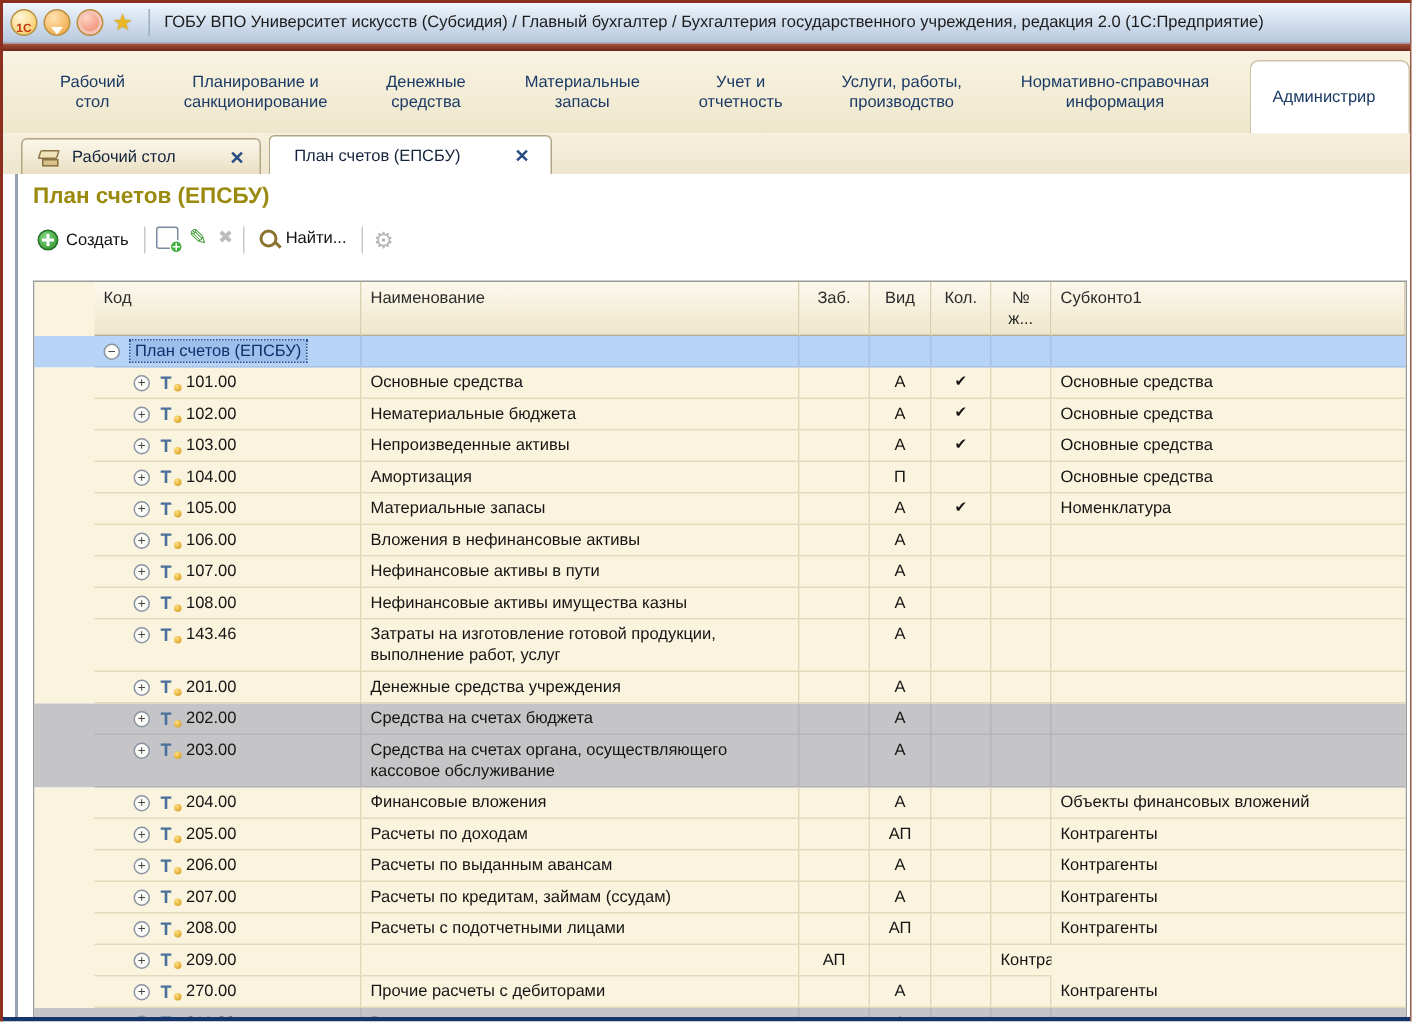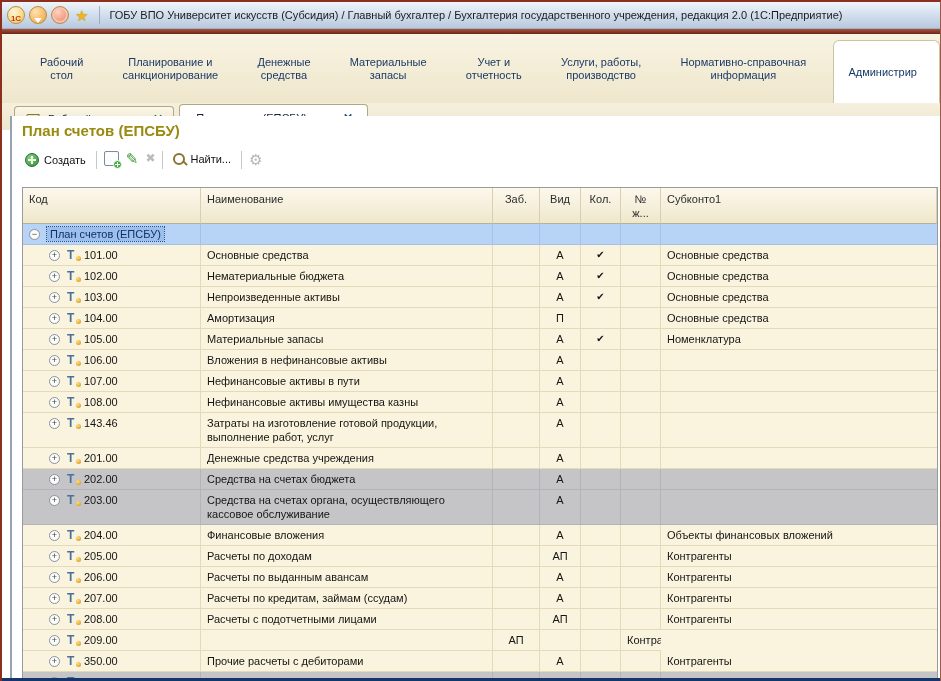--- a/index.html
+++ b/index.html
@@ -30,21 +30,21 @@
   .wbtn.drop { background: radial-gradient(circle at 35% 30%, #ffe2b2, #efa038); }
   .wbtn.drop .tri { width: 0; height: 0; border-left: 4px solid transparent; border-right: 4px solid transparent; border-top: 5px solid #fff; }
   .wbtn.rec { background: radial-gradient(circle at 35% 30%, #ffd2c2, #e8775a); box-shadow: inset 0 0 0 2px #f6c4b4; }
   .star-ico { color: #eab623; font-size: 15px; line-height: 15px; text-shadow: 0 0 1px #a97c10; margin: 0 2px; cursor: pointer; }
   .tsep { width: 1px; height: 18px; background: #9cadc2; margin: 0 5px; }
   .title-text { font-size: 11px; color: #1c1c1c; white-space: nowrap; }
   
   .maroon { height: 5px; background: linear-gradient(#a85440, #6e2414); }
   
   .sections {
-    height: 69px;
+    height: 55px;
     background: linear-gradient(#f8f3e2, #efe7cc);
     display: flex; align-items: stretch; justify-content: space-between;
     padding-left: 26px; overflow: hidden;
   }
   .stab {
     display: flex; align-items: center; justify-content: center;
     text-align: center; font-size: 11px; line-height: 13px;
     color: #1b3a66; padding: 0 12px; white-space: pre-line;
     cursor: pointer; flex: none;
   }
@@ -112,21 +112,21 @@
     padding: 3px 6px; border-right: 1px solid #e3dabc; border-bottom: 1px solid #e3dabc;
     min-height: 21px; line-height: 14px; color: #151515; overflow: hidden;
   }
   .cell:last-child { border-right: none; }
   .hrow .cell {
     background: linear-gradient(#fcf8ec, #efe7cc);
     border-right: 1px solid #d8cfb1; border-bottom: 1px solid #b9b197;
     color: #2c2c2c; min-height: 22px; padding-top: 4px;
   }
   .hrow .c-zab, .hrow .c-vid, .hrow .c-kol, .hrow .c-nj, .c-vid, .c-kol { text-align: center; }
-  .trow { background: #faf3dd; }
+  .trow { background: #faf3dd; padding-left: 40px; }
   .trow.grey { background: #c5c5c7; }
   .trow.grey .cell { border-color: #b4b4b8; }
   .trow.root { background: #b7d3f5; }
   .trow.root .cell { border-color: #a5c2e6; }
   .tree { display: flex; align-items: flex-start; gap: 7px; padding-left: 6px; }
   .exp {
     width: 11px; height: 11px; border-radius: 50%; border: 1px solid #8a93a2;
     background: #fcfcf8; color: #444; font-size: 9px; line-height: 9px;
     display: flex; align-items: center; justify-content: center;
     flex: none; margin-top: 2px; cursor: pointer;
@@ -467,21 +467,21 @@
     <div class="cell c-zab"></div>
     <div class="cell c-vid">АП</div>
     <div class="cell c-kol chk"></div>
     <div class="cell c-nj"></div>
     <div class="cell c-sub">Контрагенты</div>
   </div>
         <div class="trow">
     <div class="cell tree child c-code">
       <span class="exp">+</span>
       <span class="ticon dot">Т</span>
-      <span class="code">350.00</span>
+      <span class="code">270.00</span>
     </div>
     <div class="cell c-name">Прочие расчеты с дебиторами</div>
     <div class="cell c-zab"></div>
     <div class="cell c-vid">А</div>
     <div class="cell c-kol chk"></div>
     <div class="cell c-nj"></div>
     <div class="cell c-sub">Контрагенты</div>
   </div>
         <div class="trow grey">
     <div class="cell tree child c-code">

